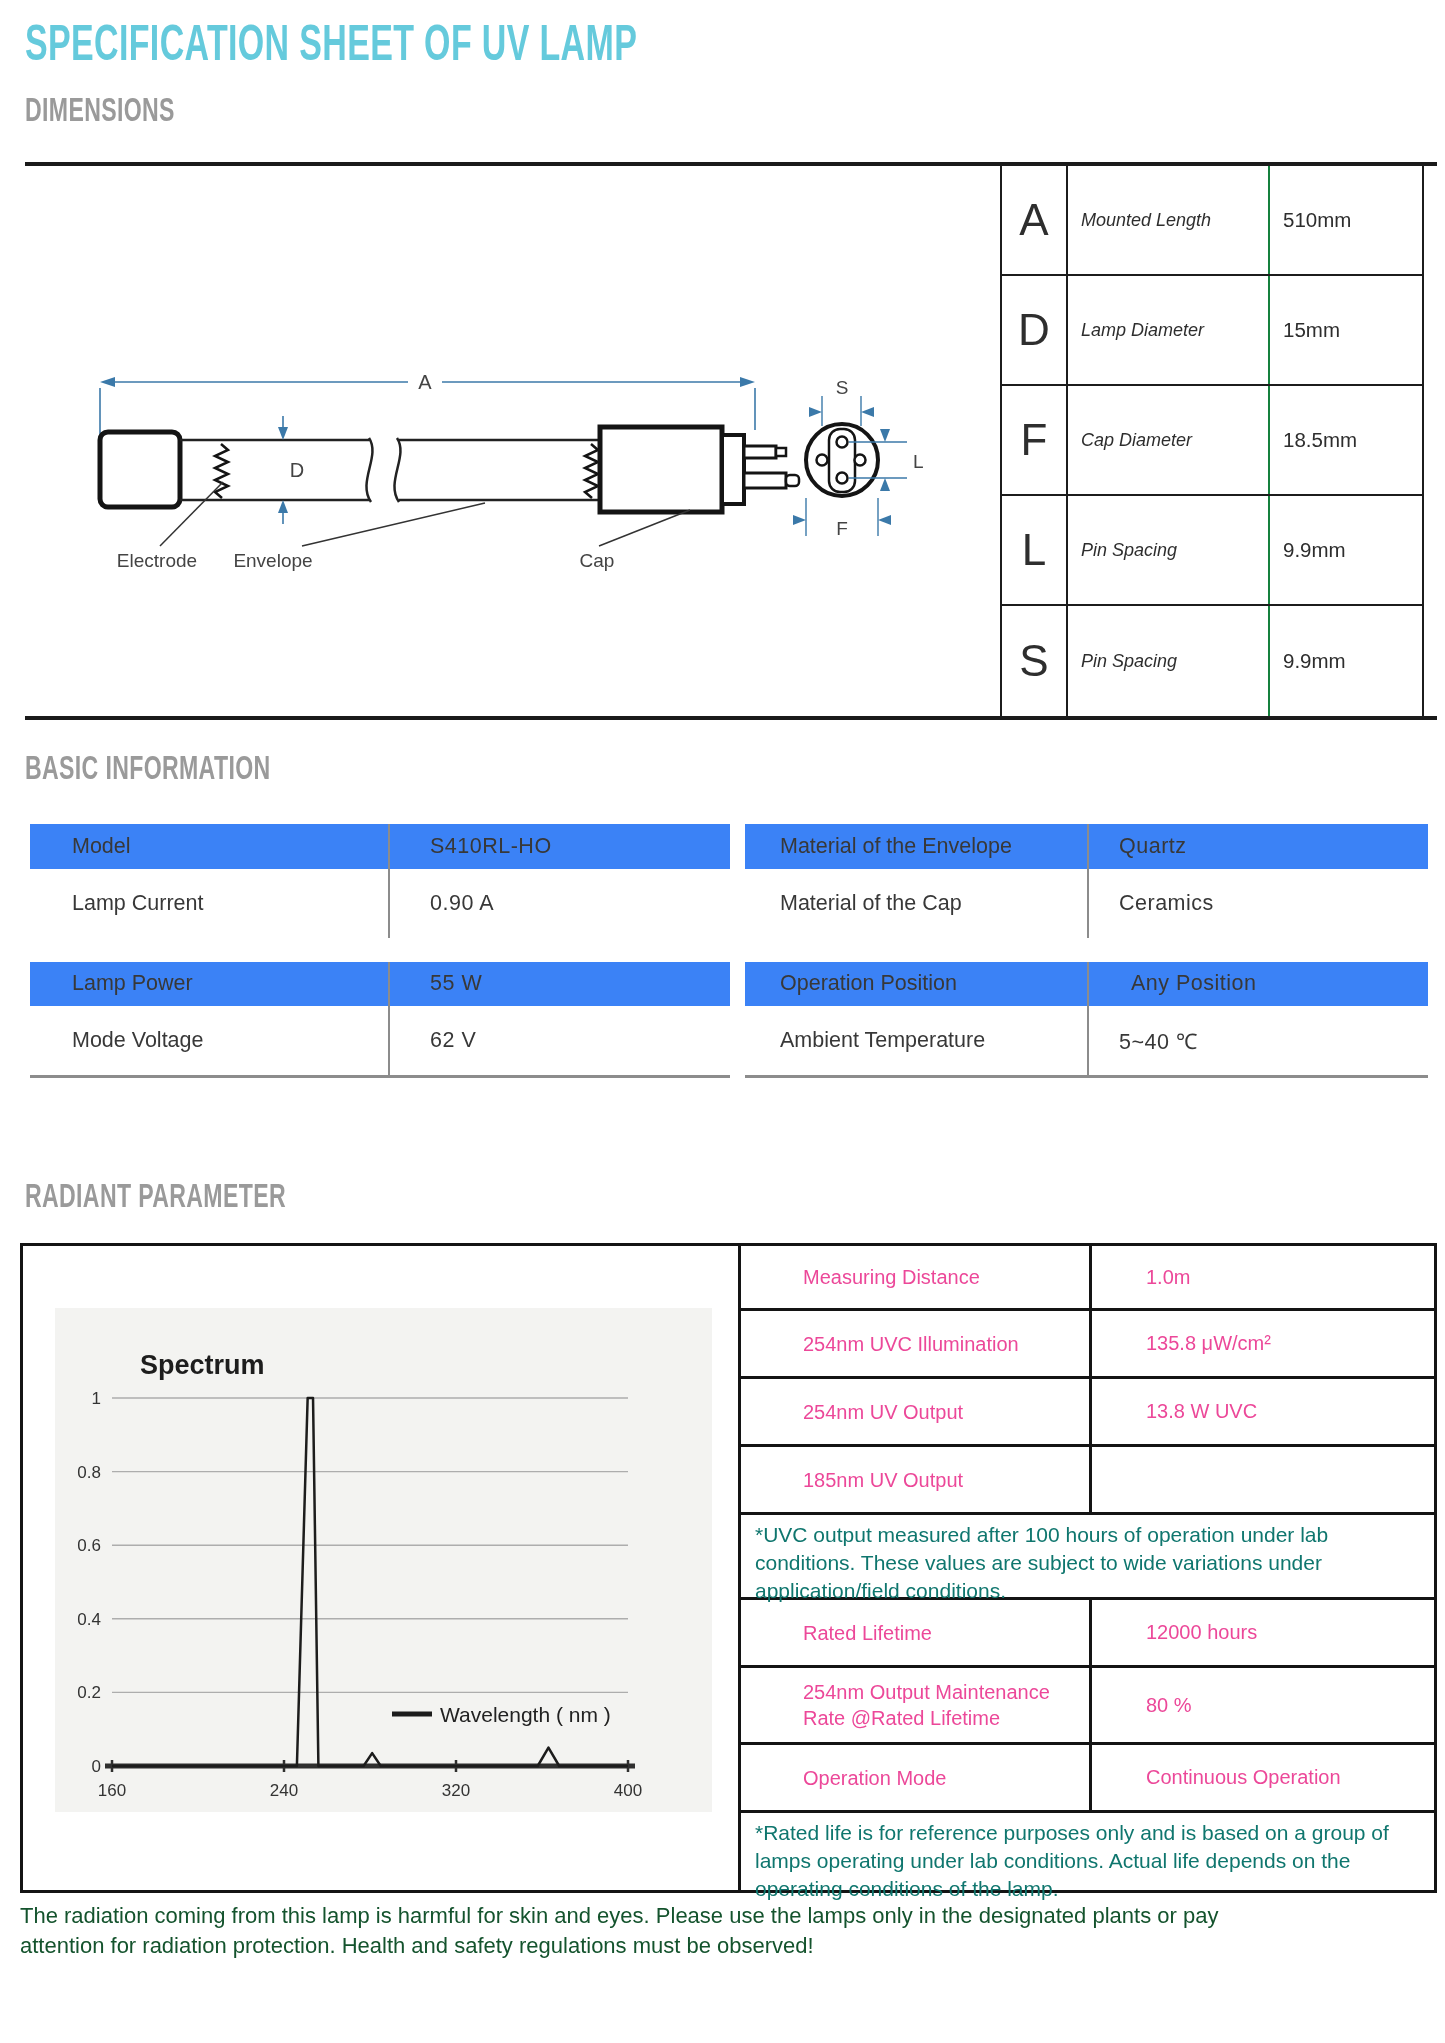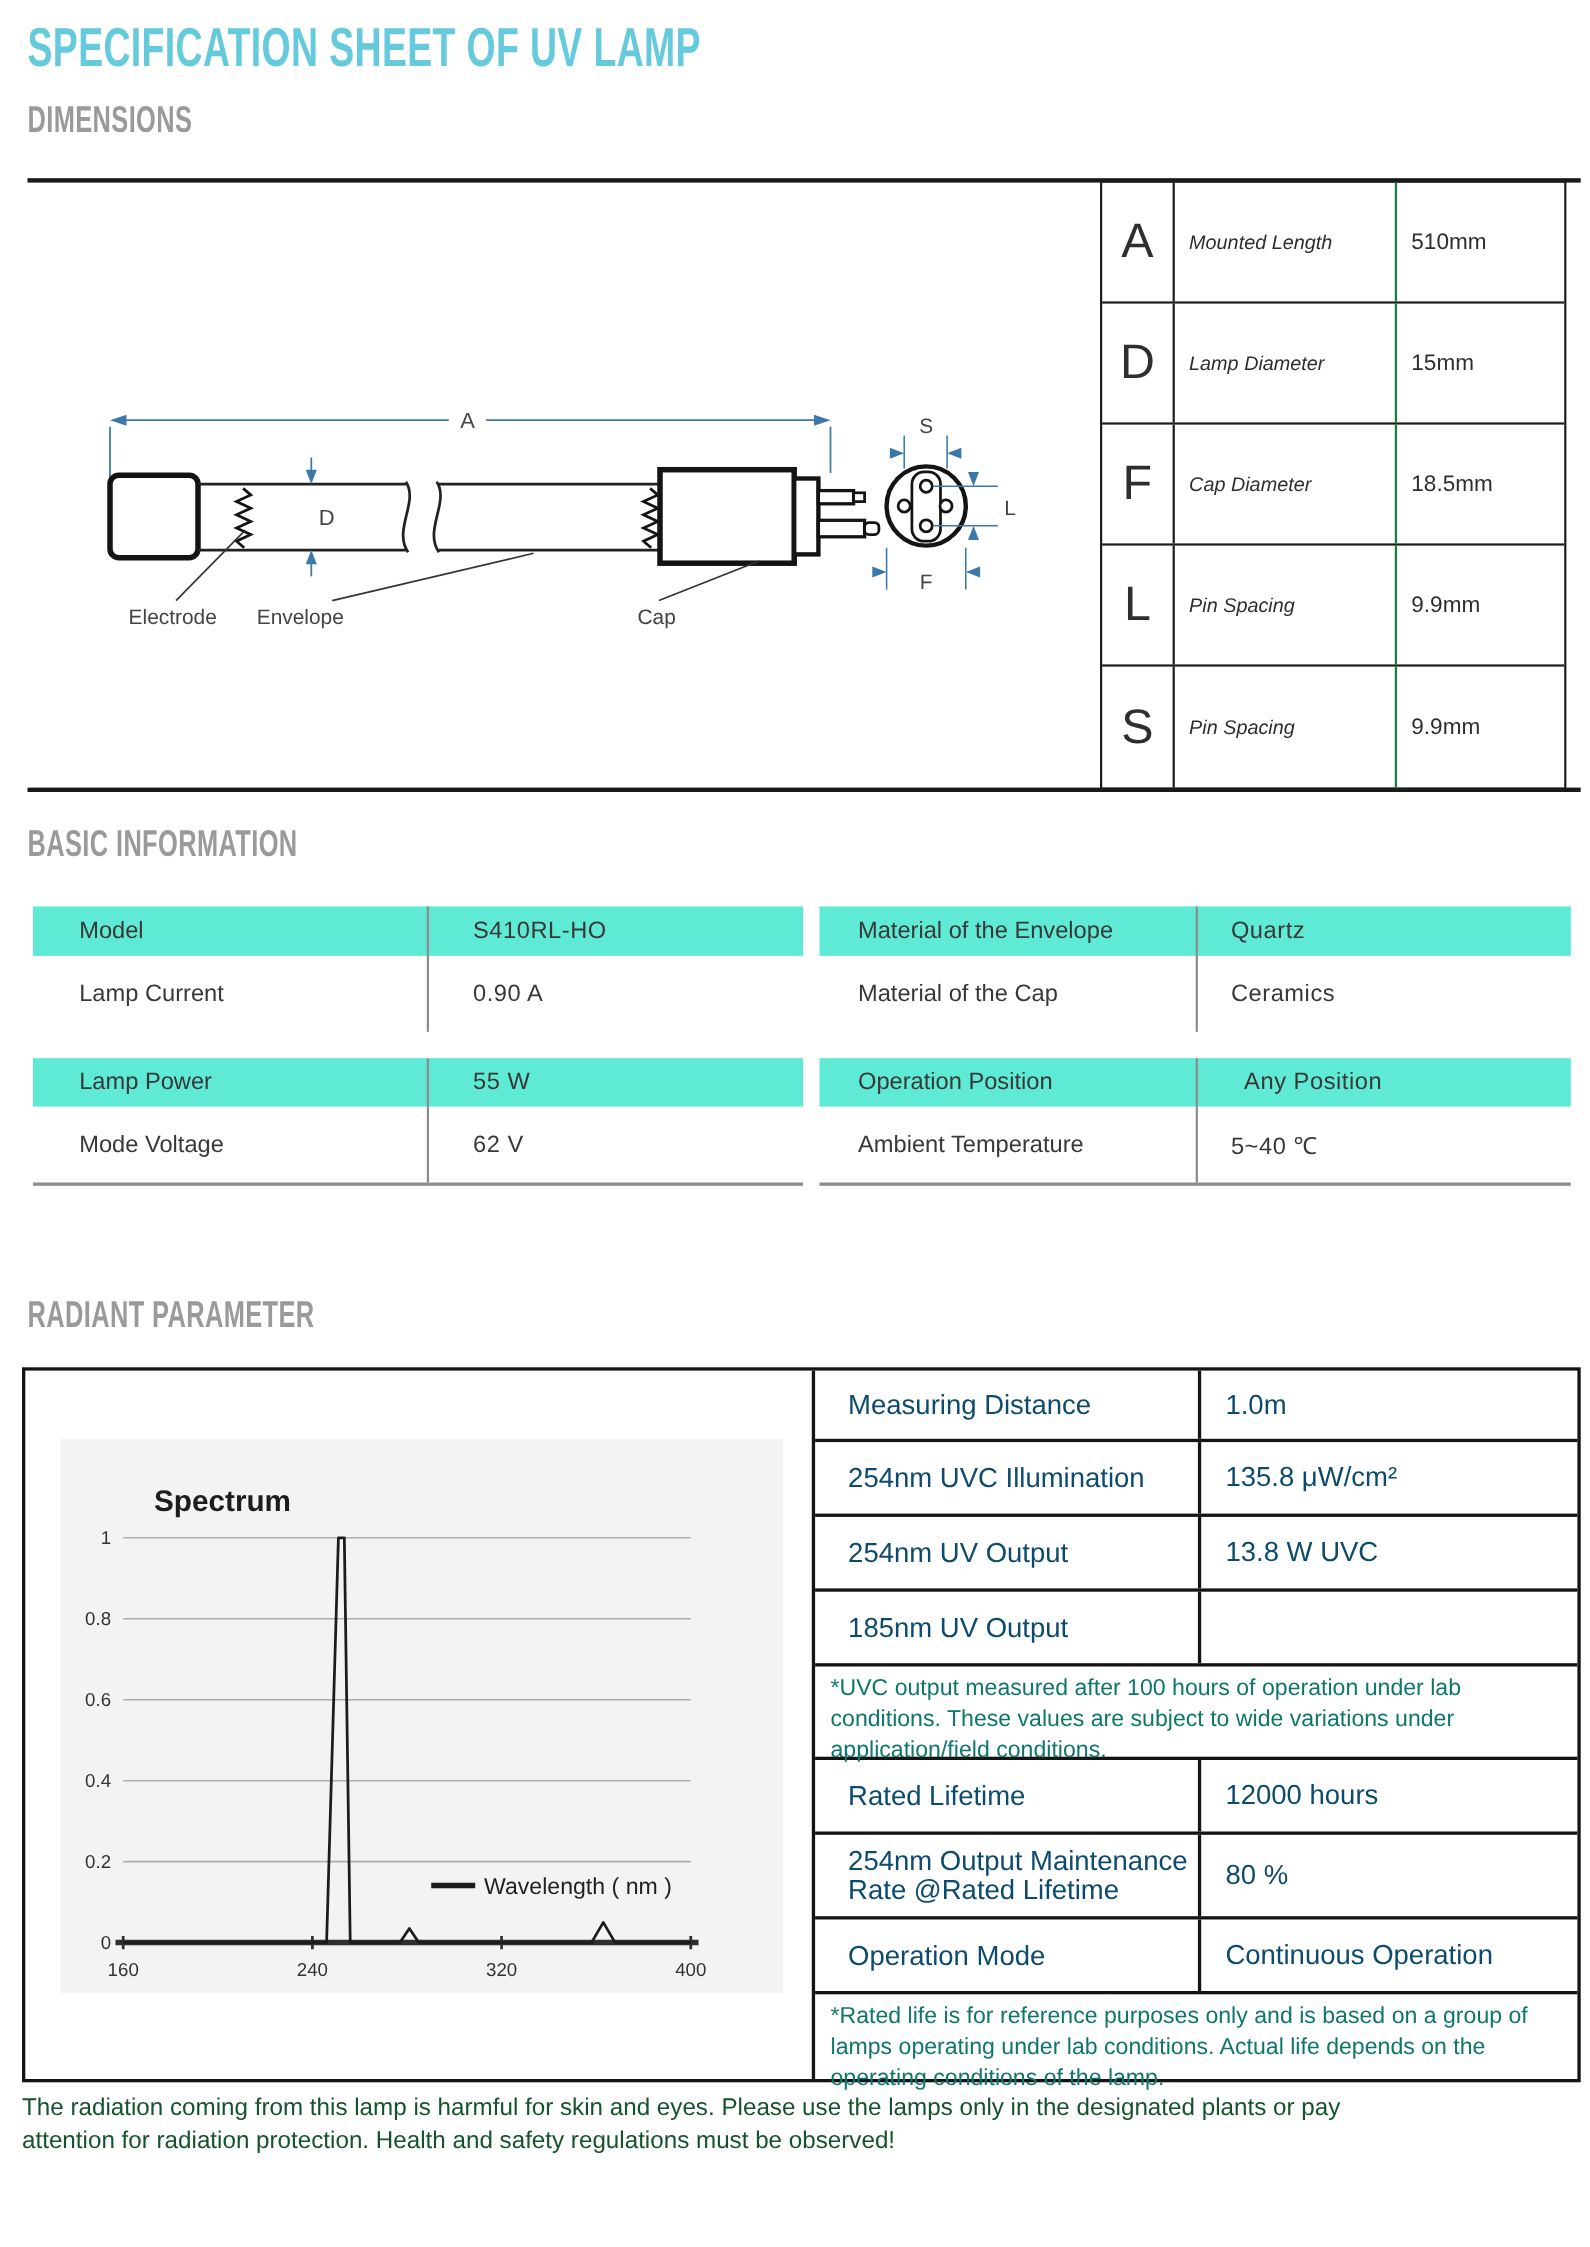--- a/index.html
+++ b/index.html
@@ -14,32 +14,32 @@
   .dimrow{display:grid;grid-template-columns:66px 202px 1fr;border-bottom:2.5px solid #1c1c1c;}
   .dimrow:last-child{border-bottom:none;}
   .dimcell{display:flex;align-items:center;box-sizing:border-box;color:#2e2e2e;}
   .dletter{justify-content:center;font-size:44px;font-weight:400;border-right:2px solid #1c1c1c;}
   .dname{font-size:18px;padding-left:13px;border-right:2px solid #15803d;font-style:italic;}
   .dvalue{font-size:20.5px;padding-left:13px;}
   
   .btab{position:absolute;display:grid;grid-template-rows:repeat(4,1fr);
         border-bottom:3px solid #8c8c8c;box-sizing:border-box;}
   .brow{display:grid;}
-  .brow.gray{background:#5eead4;margin-top:24px;}
+  .brow.gray{background:#3b82f6;margin-top:24px;}
   .bcell{display:flex;align-items:center;font-size:21.5px;color:#383838;box-sizing:border-box;}
   .blabel{padding-left:42px;border-right:2px solid #8c8c8c;}
   .bvalue{padding-left:40px;letter-spacing:0.5px;}
   
   .radiant-box{position:absolute;left:20px;top:1243px;width:1417px;height:650px;
                border:3px solid #141414;box-sizing:border-box;}
   .rtab{position:absolute;left:715px;top:0;right:0;bottom:0;border-left:3px solid #141414;
         display:grid;grid-template-rows:65px 68px 68px 68px 85px 68px 77px 68px 1fr;box-sizing:border-box;}
   .rrow{display:grid;grid-template-columns:351px 1fr;border-bottom:3px solid #141414;}
   .rrow:last-child{border-bottom:none;}
-  .rcell{display:flex;align-items:center;font-size:25px;color:#0c4a6e;box-sizing:border-box;}
+  .rcell{display:flex;align-items:center;font-size:20px;color:#ec4899;box-sizing:border-box;margin-left:32px;}
   .rlabel{padding-left:30px;border-right:3px solid #141414;line-height:26px;padding-right:8px;}
   .rvalue{padding-left:22px;}
   .rnote{border-bottom:3px solid #141414;font-size:21px;line-height:28px;color:#0f766e;
          padding:6px 14px 0 14px;box-sizing:border-box;}
   .rnote.last{border-bottom:none;}
   
   #spectrum-chart{position:absolute;left:55px;top:1308px;width:657px;height:504px;background:#f3f3f1;}
   
   #diagram{position:absolute;left:25px;top:340px;width:950px;height:250px;}
   .warn{position:absolute;left:20px;top:1901px;width:1414px;font-size:22px;line-height:29.5px;color:#14532d;}

